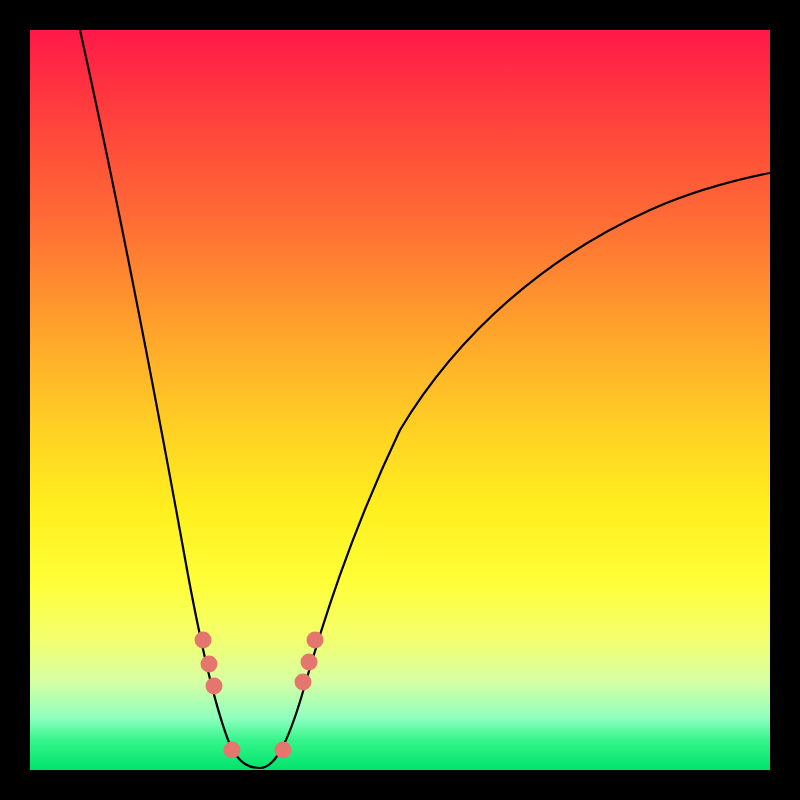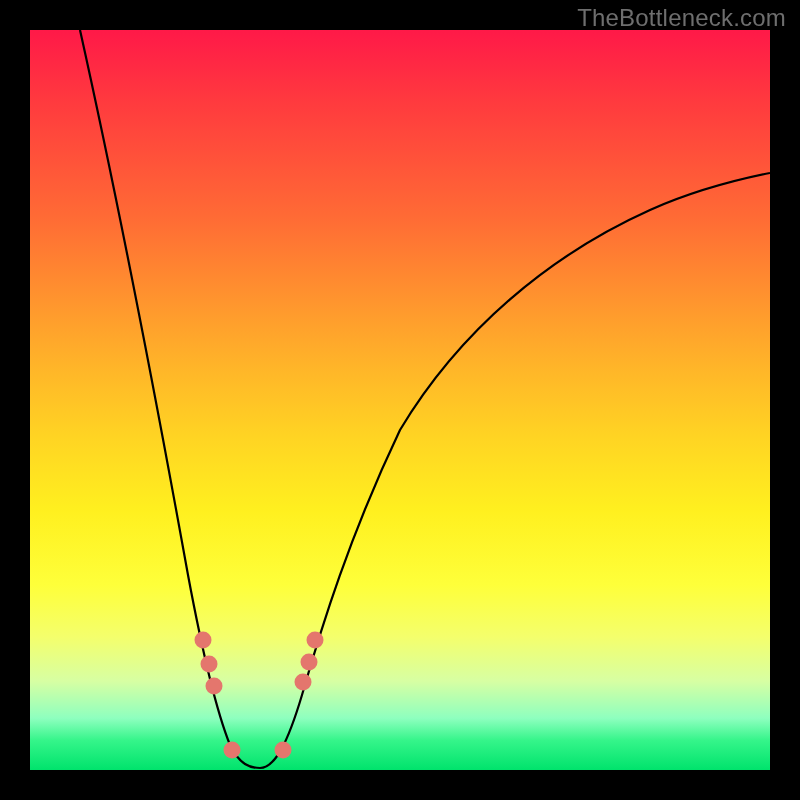--- a/index.html
+++ b/index.html
@@ -86,14 +86,13 @@
       <circle class="dot" cx="184" cy="656" r="8.5"></circle>
       <circle class="dot" cx="202" cy="720" r="8.5"></circle>
 
       <circle class="dot" cx="253" cy="720" r="8.5"></circle>
       <circle class="dot" cx="273" cy="652" r="8.5"></circle>
       <circle class="dot" cx="279" cy="632" r="8.5"></circle>
       <circle class="dot" cx="285" cy="610" r="8.5"></circle>
 
     </svg>
   </div>
-  <div class="watermark">TheBottleneck.com</div>
 </div>
 
 </body></html>

